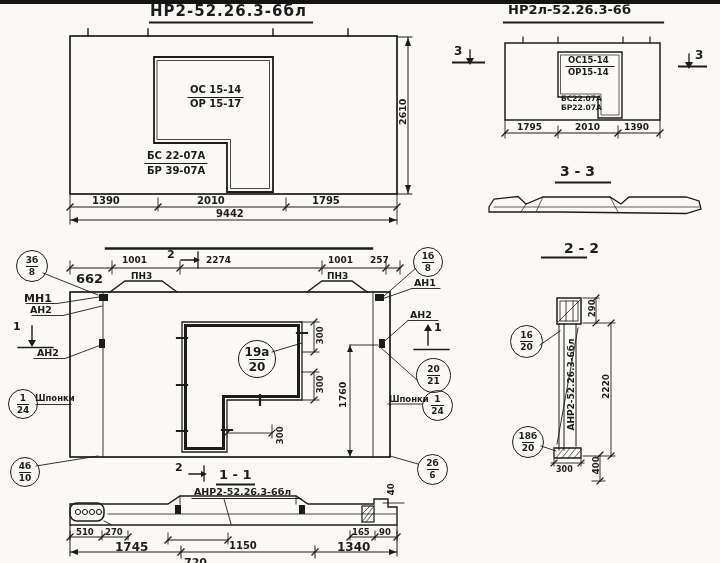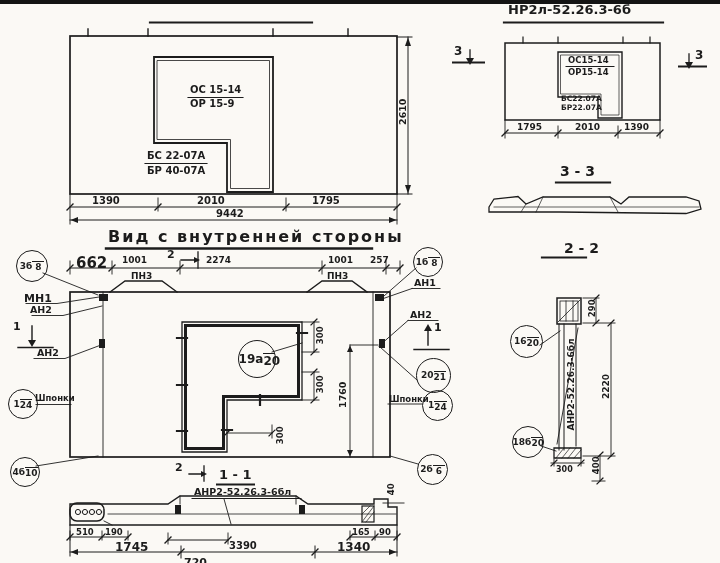--- a/index.html
+++ b/index.html
@@ -6,21 +6,21 @@
   .stage{
     position:relative;width:720px;height:563px;background:#fbf9f5;
     font-family:"DejaVu Sans", sans-serif;color:#1d1d1d;overflow:hidden;
   }
   .stage svg{position:absolute;left:0;top:0;}
   .t{position:absolute;font-weight:bold;white-space:nowrap;line-height:1;color:#1c1c1c;}
   .rot{transform:rotate(-90deg);transform-origin:center;text-align:center;}
   .scan{position:absolute;left:0;top:0;width:720px;height:4px;background:#141414;}
   .callout{
     position:absolute;border:1.7px solid #1c1c1c;border-radius:50%;
-    display:flex;align-items:center;justify-content:center;
+    display:flex;flex-direction:column;align-items:center;justify-content:center;
     font-weight:bold;line-height:1;font-size:9px;background:rgba(255,255,255,0.0);
   }
   .callout .den{border-top:1.3px solid #1c1c1c;padding-top:1px;margin-top:1px;min-width:12px;text-align:center;}
 </style>
 </head>
 <body>
 
 <div class="stage">
   <div class="scan"></div>
 
@@ -148,51 +148,51 @@
         <polygon points="201,471 201,477 207,474"></polygon>
       <rect x="99" y="294" width="9" height="7"></rect>
         <rect x="375" y="294" width="9" height="7"></rect>
       <rect x="99" y="339" width="6" height="9"></rect>
         <rect x="379" y="339" width="6" height="9"></rect>
       <rect x="175" y="505" width="6" height="9"></rect>
         <rect x="299" y="505" width="6" height="9"></rect>
     </g>
   </svg>
 
+  <div class="t" style="left:150px;top:4px;font-size:15px;letter-spacing:1px">НР2-52.26.3-6бл</div>
   <div class="t" style="left:508px;top:3px;font-size:13px">НР2л-52.26.3-6б</div>
   <div class="t" style="left:560px;top:164px;font-size:14px">3 - 3</div>
   <div class="t" style="left:564px;top:241px;font-size:14px">2 - 2</div>
-  <div class="t" style="left:108px;top:229px;font-size:16px;letter-spacing:2px">Вид с внутренней стороны</div>
   <div class="t" style="left:219px;top:468px;font-size:13px">1 - 1</div>
   <div class="t" style="left:194px;top:487px;font-size:9.5px">АНР2-52.26.3-6бл</div>
 
   <div class="t" style="left:190px;top:85px;font-size:10px">ОС 15-14</div>
-  <div class="t" style="left:190px;top:99px;font-size:10px">ОР 15-9</div>
+  <div class="t" style="left:190px;top:99px;font-size:10px">ОР 15-17</div>
   <div class="t" style="left:147px;top:151px;font-size:10px">БС 22-07А</div>
-  <div class="t" style="left:147px;top:166px;font-size:10px">БР 40-07А</div>
+  <div class="t" style="left:147px;top:166px;font-size:10px">БР 39-07А</div>
 
   <div class="t" style="left:92px;top:196px;font-size:10px">1390</div>
   <div class="t" style="left:197px;top:196px;font-size:10px">2010</div>
   <div class="t" style="left:312px;top:196px;font-size:10px">1795</div>
   <div class="t" style="left:216px;top:209px;font-size:10px">9442</div>
   <div class="t rot" style="left:387px;top:107px;width:32px;font-size:9.5px">2610</div>
 
   <div class="t" style="left:568px;top:56px;font-size:8.5px">ОС15-14</div>
   <div class="t" style="left:568px;top:68px;font-size:8.5px">ОР15-14</div>
   <div class="t" style="left:561px;top:95px;font-size:7.5px">БС22.07А</div>
   <div class="t" style="left:561px;top:104px;font-size:7.5px">БР22.07А</div>
 
   <div class="t" style="left:517px;top:123px;font-size:9px">1795</div>
   <div class="t" style="left:575px;top:123px;font-size:9px">2010</div>
   <div class="t" style="left:624px;top:123px;font-size:9px">1390</div>
 
   <div class="t" style="left:454px;top:45px;font-size:12px">3</div>
   <div class="t" style="left:695px;top:49px;font-size:12px">3</div>
 
-  <div class="t" style="left:76px;top:256px;font-size:15px">662</div>
+  <div class="t" style="left:76px;top:272px;font-size:13px">662</div>
   <div class="t" style="left:122px;top:256px;font-size:9px">1001</div>
   <div class="t" style="left:206px;top:256px;font-size:9px">2274</div>
   <div class="t" style="left:328px;top:256px;font-size:9px">1001</div>
   <div class="t" style="left:370px;top:256px;font-size:9px">257</div>
 
   <div class="t" style="left:131px;top:272px;font-size:9px">ПН3</div>
   <div class="t" style="left:327px;top:272px;font-size:9px">ПН3</div>
 
   <div class="t" style="left:24px;top:293px;font-size:11px">МН1</div>
   <div class="t" style="left:30px;top:305px;font-size:9.5px">АН2</div>
@@ -206,26 +206,26 @@
   <div class="t" style="left:434px;top:322px;font-size:11px">1</div>
   <div class="t" style="left:167px;top:249px;font-size:11px">2</div>
   <div class="t" style="left:175px;top:462px;font-size:11px">2</div>
 
   <div class="t rot" style="left:307px;top:331px;width:26px;font-size:8.5px">300</div>
   <div class="t rot" style="left:307px;top:380px;width:26px;font-size:8.5px">300</div>
   <div class="t rot" style="left:267px;top:431px;width:26px;font-size:8.5px">300</div>
   <div class="t rot" style="left:326px;top:390px;width:34px;font-size:9.5px">1760</div>
 
   <div class="t" style="left:76px;top:528px;font-size:8.5px">510</div>
-  <div class="t" style="left:105px;top:528px;font-size:8.5px">190</div>
+  <div class="t" style="left:105px;top:528px;font-size:8.5px">270</div>
   <div class="t" style="left:184px;top:557px;font-size:11px">720</div>
   <div class="t" style="left:352px;top:528px;font-size:8.5px">165</div>
   <div class="t" style="left:379px;top:528px;font-size:8.5px">90</div>
   <div class="t" style="left:115px;top:541px;font-size:12px">1745</div>
-  <div class="t" style="left:229px;top:541px;font-size:10px">3390</div>
+  <div class="t" style="left:229px;top:541px;font-size:10px">1150</div>
   <div class="t" style="left:337px;top:541px;font-size:12px">1340</div>
   <div class="t rot" style="left:381px;top:485px;width:20px;font-size:8.5px">40</div>
 
   <div class="t rot" style="left:579px;top:304px;width:26px;font-size:8.5px">290</div>
   <div class="t rot" style="left:586px;top:382px;width:40px;font-size:9px">2220</div>
   <div class="t rot" style="left:583px;top:461px;width:26px;font-size:8.5px">400</div>
   <div class="t" style="left:556px;top:466px;font-size:8px">300</div>
   <div class="t rot" style="left:516px;top:380px;width:110px;font-size:9px">АНР2-52.26.3-6бл</div>
 
   <div class="callout" style="left:16px;top:250px;width:30px;height:30px">

